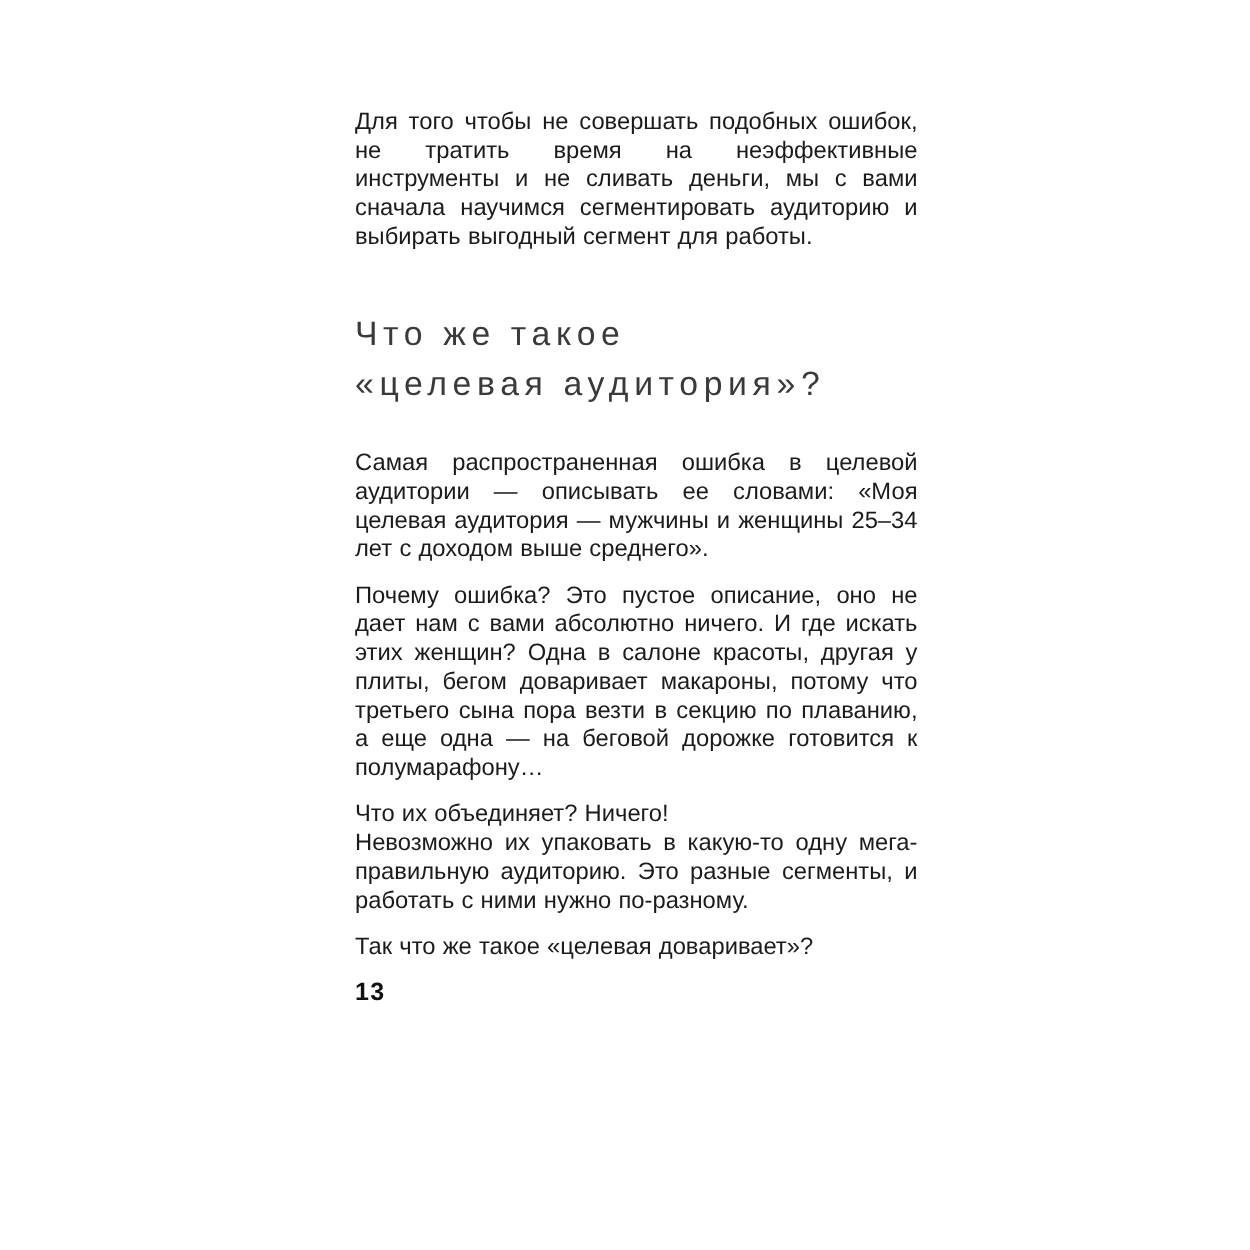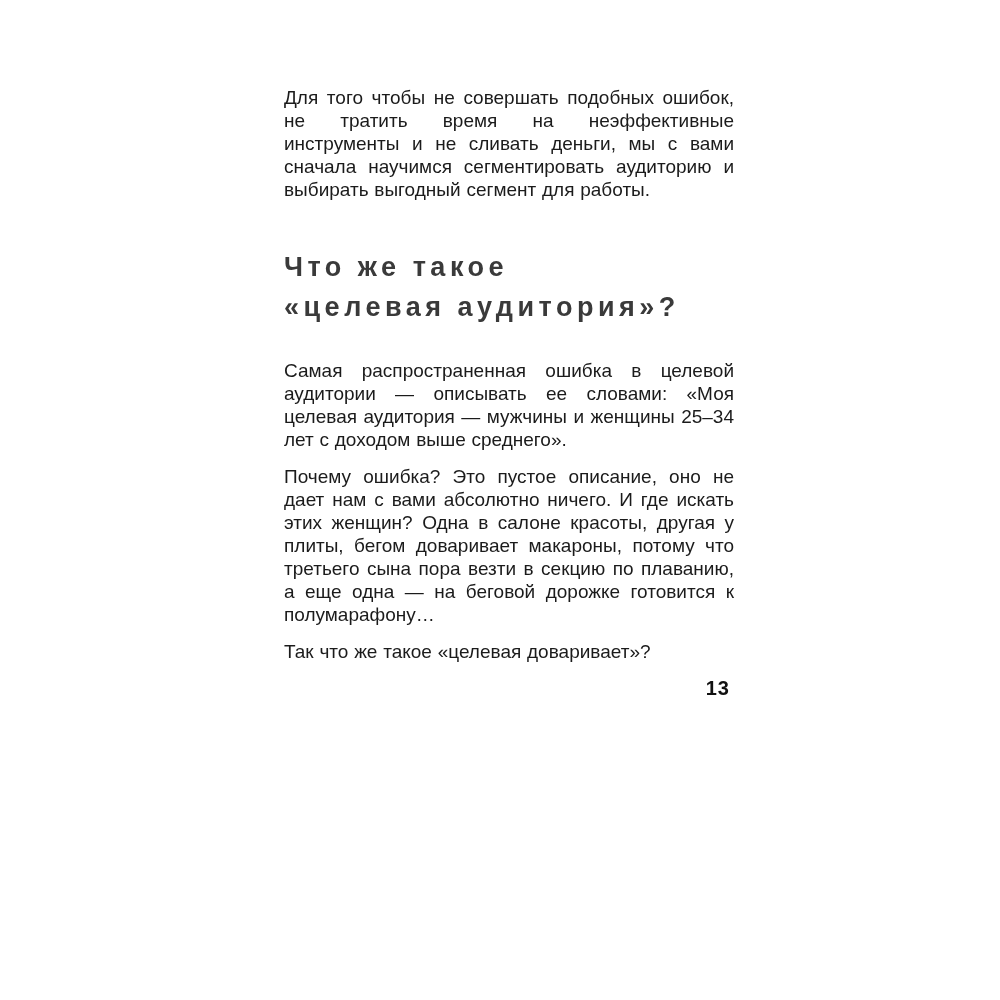--- a/index.html
+++ b/index.html
@@ -28,33 +28,33 @@
     margin: 0;
     font-size: 19px;
     line-height: 23px;
     text-align: justify;
     color: #1b1b1b;
     word-spacing: 0.5px;
   }
   h1.section-heading {
     margin: 46px 0 32px 0;
     font-family: "Liberation Sans", sans-serif;
-    font-weight: 700;
+    font-weight: 400;
     font-size: 27px;
     line-height: 40px;
     letter-spacing: 4.5px;
     color: #3a3a3a;
   }
   h1.section-heading .heading-line {
     display: block;
     white-space: nowrap;
   }
   .page-footer {
     margin-top: 14px;
-    text-align: right;
+    text-align: left;
     padding-right: 4px;
   }
   .page-footer .page-number {
     font-size: 20px;
     line-height: 23px;
     font-weight: 700;
     letter-spacing: 1px;
     color: #111111;
   }
 </style>
@@ -74,20 +74,24 @@
 
   <div class="paragraph-group">
     <p>Самая распространенная ошибка в целевой аудитории — описывать ее словами: «Моя целевая аудитория — мужчины и женщины 25–34 лет с доходом выше среднего».</p>
   </div>
 
   <div class="paragraph-group">
     <p>Почему ошибка? Это пустое описание, оно не дает нам с вами абсолютно ничего. И где искать этих женщин? Одна в салоне красоты, другая у плиты, бегом доваривает макароны, потому что третьего сына пора везти в секцию по плаванию, а еще одна — на беговой дорожке готовится к полумарафону…</p>
   </div>
 
 
+  <div class="paragraph-group">
+    <p>Что их объединяет? Ничего!</p>
+    <p>Невозможно их упаковать в какую-то одну мега-правильную аудиторию. Это разные сегменты, и работать с ними нужно по-разному.</p>
+  </div>
 
   <div class="paragraph-group">
     <p>Так что же такое «целевая доваривает»?</p>
   </div>
 
   <div class="page-footer">
     <span class="page-number">13</span>
   </div>
 
 </main>

